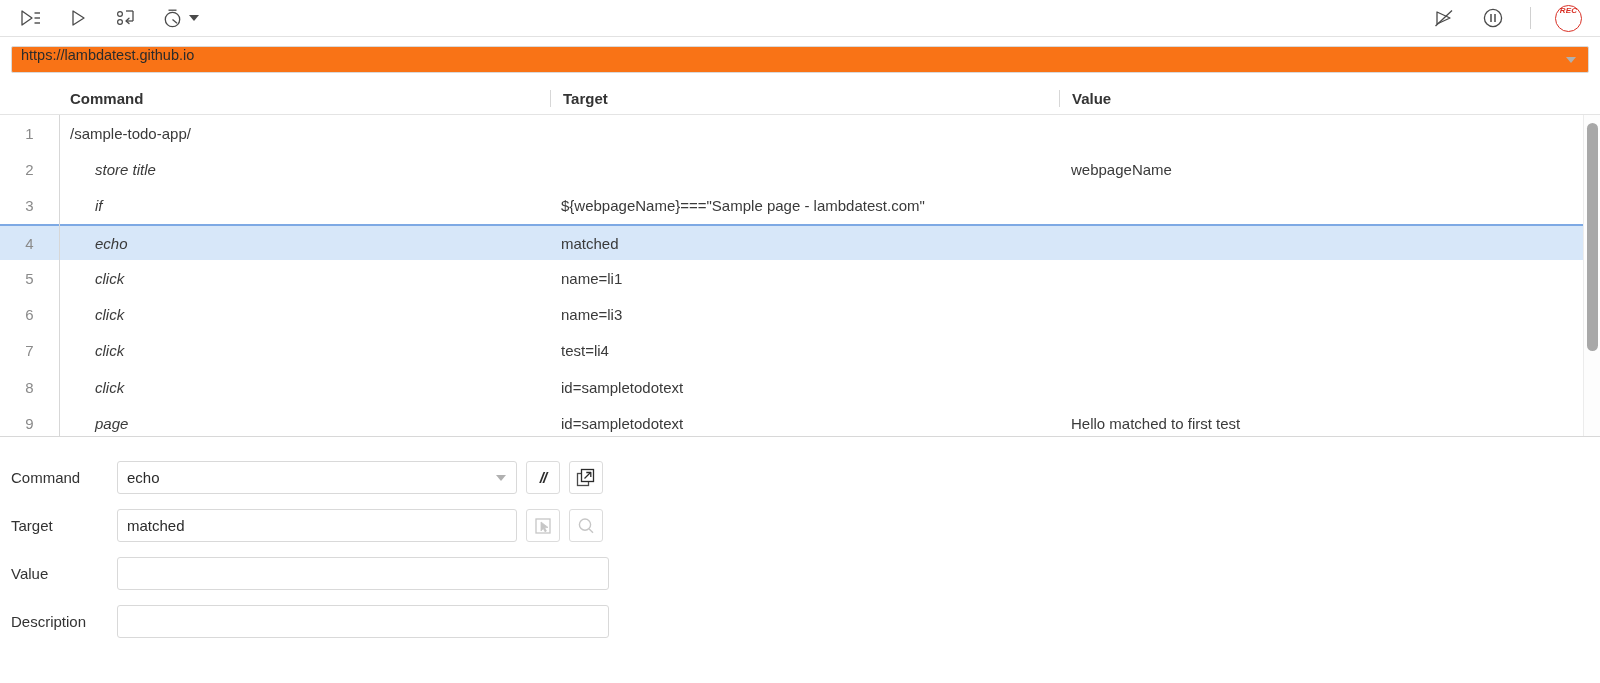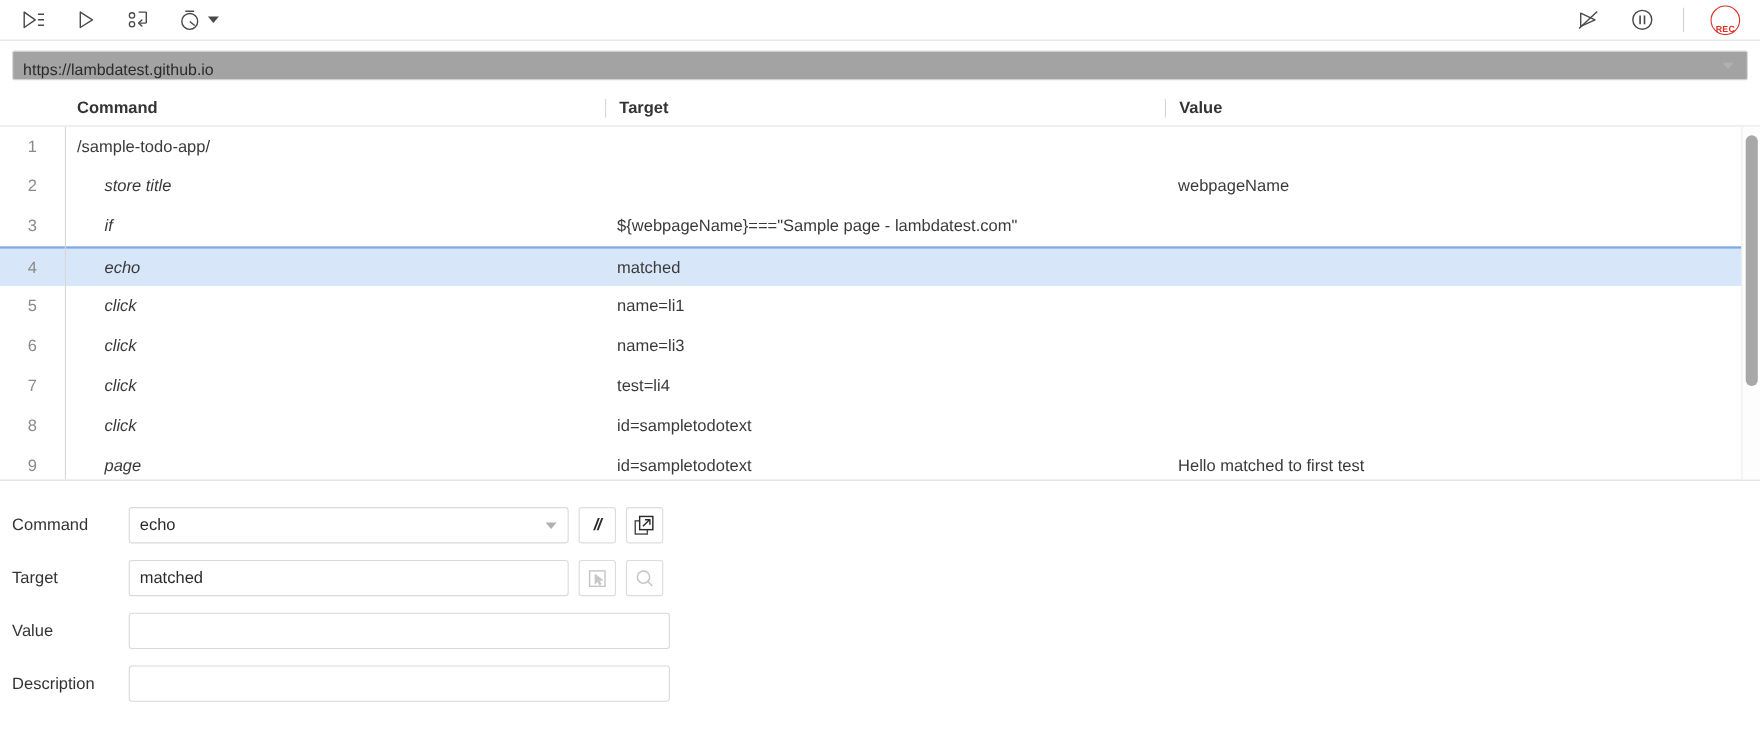--- a/index.html
+++ b/index.html
@@ -34,34 +34,34 @@
     border-right: 5px solid transparent;
     border-top: 6px solid #4a4a4a;
     cursor: pointer;
   }
   .tb-divider {
     width: 1px; height: 22px; background: #d0d0d0; margin: 0 2px;
   }
   .rec-btn {
     width: 27px; height: 27px; border-radius: 50%;
     border: 1.6px solid #d93025;
-    display: flex; align-items: flex-end; justify-content: center;
+    display: flex; align-items: flex-start; justify-content: center;
     color: #d93025; font-size: 8px; font-weight: bold;
-    letter-spacing: .2px; cursor: pointer;
+    letter-spacing: .2px; cursor: pointer; font-style: italic;
   }
 
   
   .urlbar-wrap { padding: 9px 11px 9px 11px; }
   .urlbar {
     position: relative;
     height: 27px;
     border: 1px solid #d9d9d9;
     border-radius: 2px;
-    background: #a3a3a3;
-    display: flex; align-items: flex-end;
+    background: #f97316;
+    display: flex; align-items: flex-start;
   }
   .urlbar input {
     border: 0; outline: none; width: 100%;
     padding: 0 30px 0 9px;
     font-family: "Liberation Sans", sans-serif;
     font-size: 14.5px; color: #2b2b2b; background: transparent;
   }
   .urlbar .ubcaret {
     position: absolute; right: 12px; top: 50%; transform: translateY(-50%);
     width: 0; height: 0;

